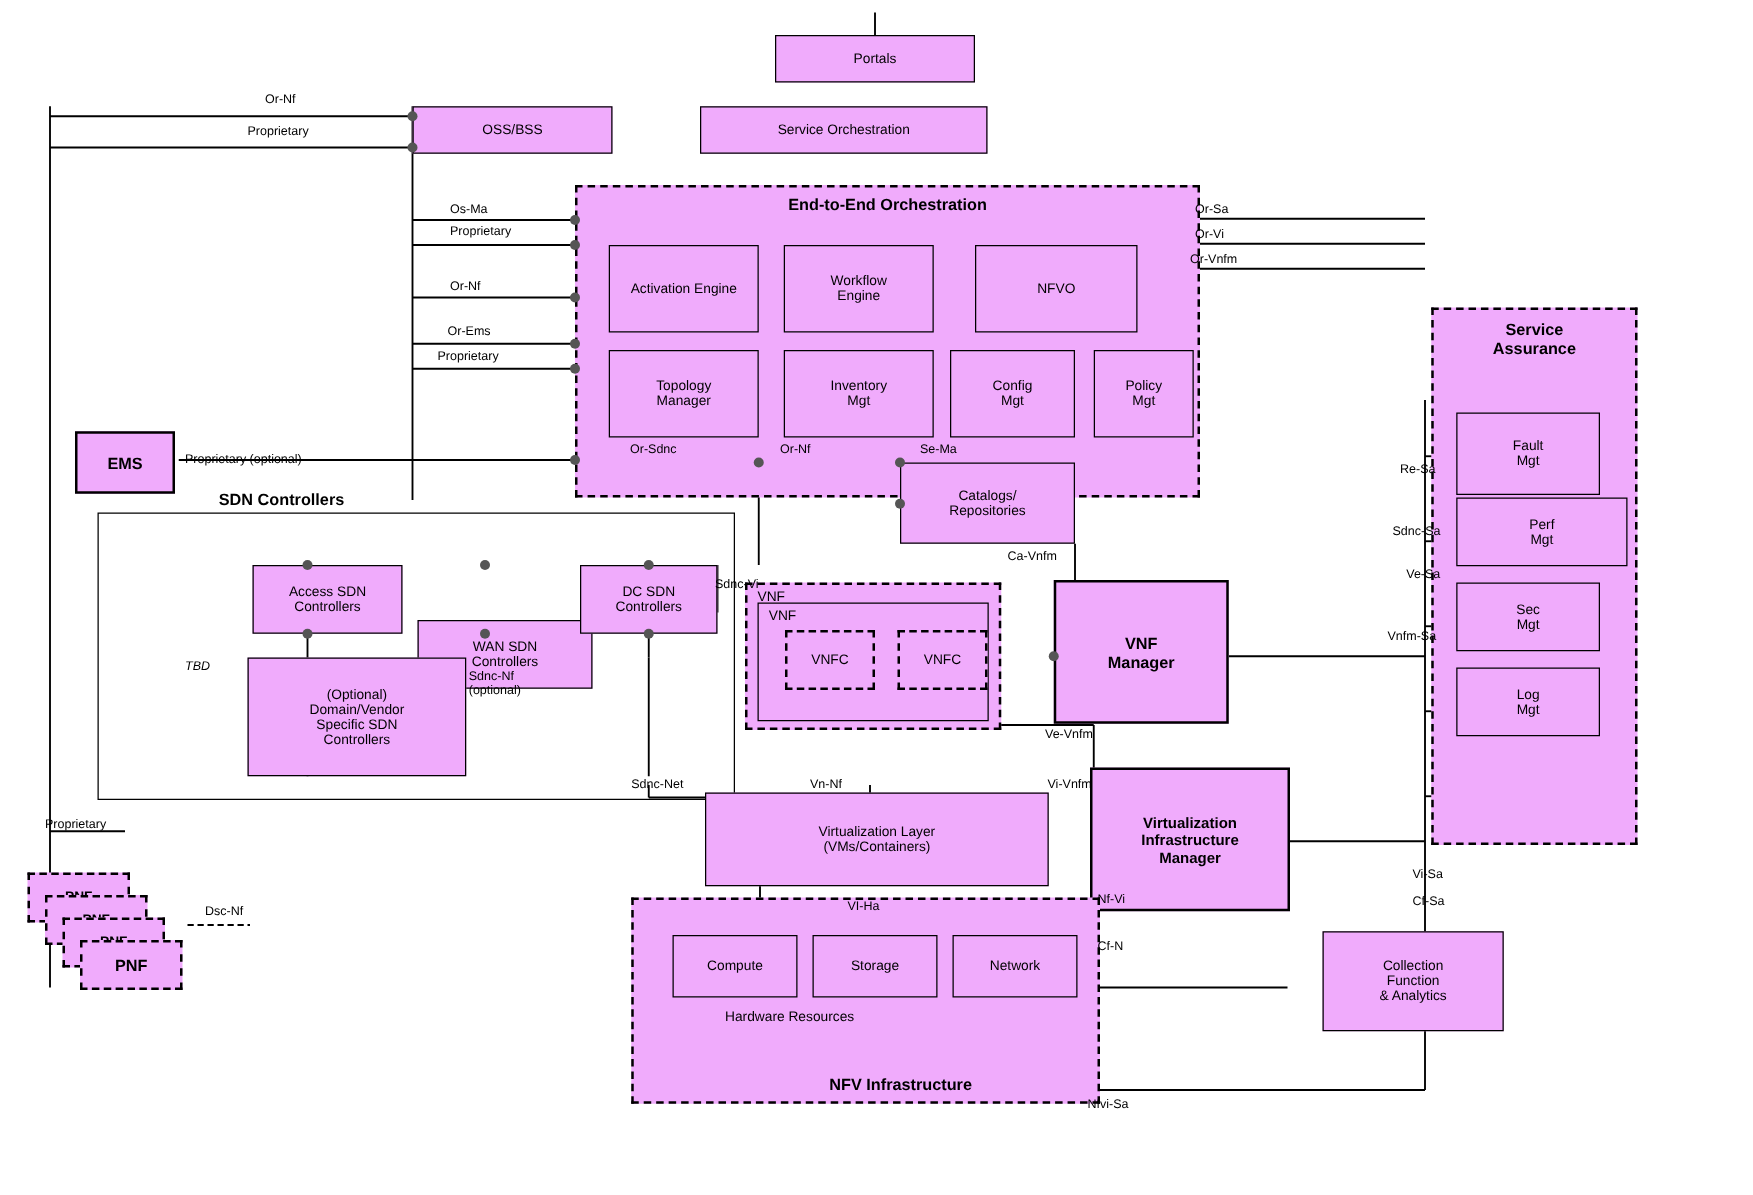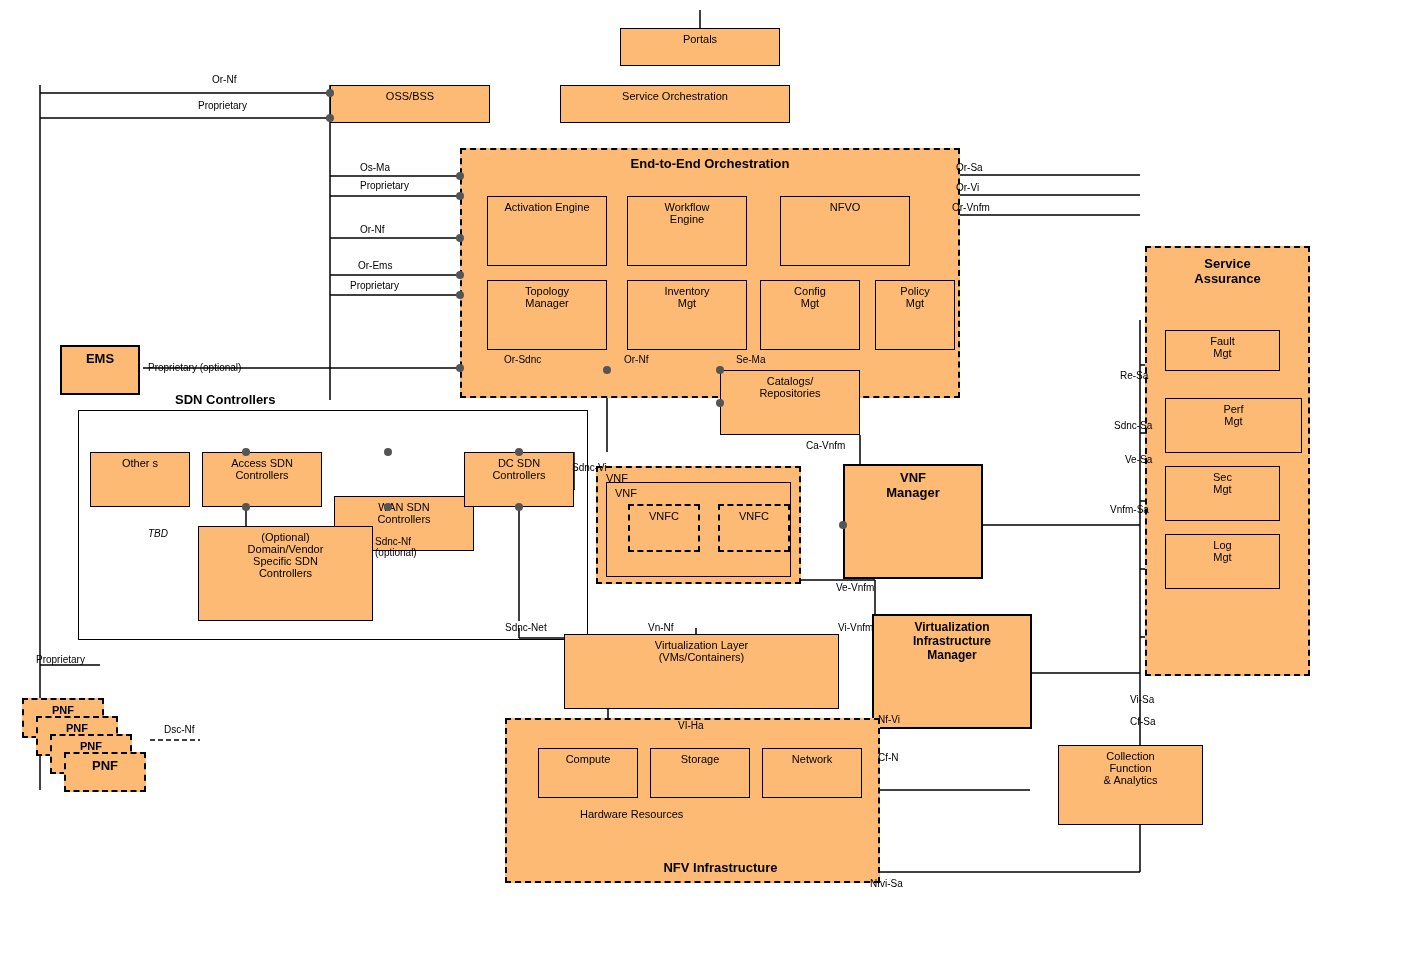--- a/index.html
+++ b/index.html
@@ -14,23 +14,23 @@
     }
     .diagram {
       position: relative;
       width: 1402px;
       height: 956px;
       background: #fff;
     }
     .box {
       position: absolute;
       border: 1.5px solid #000;
-      background: #fdba74;
+      background: #f0abfc;
       display: flex;
-      align-items: flex-start;
+      align-items: center;
       justify-content: center;
       text-align: center;
       font-size: 11px;
       padding: 4px;
     }
     .box.dashed {
       border: 2px dashed #000;
     }
     .box.thick {
       border: 2.5px solid #000;
@@ -214,23 +214,20 @@
   <div class="box thick" style="left:60px;top:345px;width:80px;height:50px;font-weight:bold;font-size:13px;">
     <span>EMS</span>
   </div>
 
   <div style="position:absolute;left:175px;top:392px;font-weight:bold;font-size:13px;">
     SDN Controllers
   </div>
 
   <div style="position:absolute;left:78px;top:410px;width:510px;height:230px;border:1.5px solid #000;background:transparent;"></div>
 
-  <div class="box" style="left:90px;top:452px;width:100px;height:55px;">
-    <span>Other s</span>
-  </div>
 
   <div class="box" style="left:202px;top:452px;width:120px;height:55px;">
     <span>Access SDN<br>Controllers</span>
   </div>
 
   <div class="box" style="left:334px;top:452px;width:140px;height:55px;margin-top:44px;">
     <span>WAN SDN<br>Controllers</span>
   </div>
 
   <div class="box" style="left:464px;top:452px;width:110px;height:55px;">
@@ -299,21 +296,21 @@
     <span>PNF</span>
   </div>
   <div class="box dashed" style="left:64px;top:752px;width:82px;height:40px;font-weight:bold;font-size:13px;">
     <span>PNF</span>
   </div>
 
   <div class="box dashed" style="left:1145px;top:246px;width:165px;height:430px;">
     <span style="position:absolute;top:8px;left:50%;transform:translateX(-50%);font-weight:bold;font-size:13px;white-space:nowrap;text-align:center;">Service<br>Assurance</span>
   </div>
 
-  <div class="box" style="left:1165px;top:330px;width:115px;height:41px;">
+  <div class="box" style="left:1165px;top:330px;width:115px;height:66px;">
     <span>Fault<br>Mgt</span>
   </div>
 
   <div class="box" style="left:1165px;top:398px;width:137px;height:55px;">
     <span>Perf<br>Mgt</span>
   </div>
 
   <div class="box" style="left:1165px;top:466px;width:115px;height:55px;">
     <span>Sec<br>Mgt</span>
   </div>

